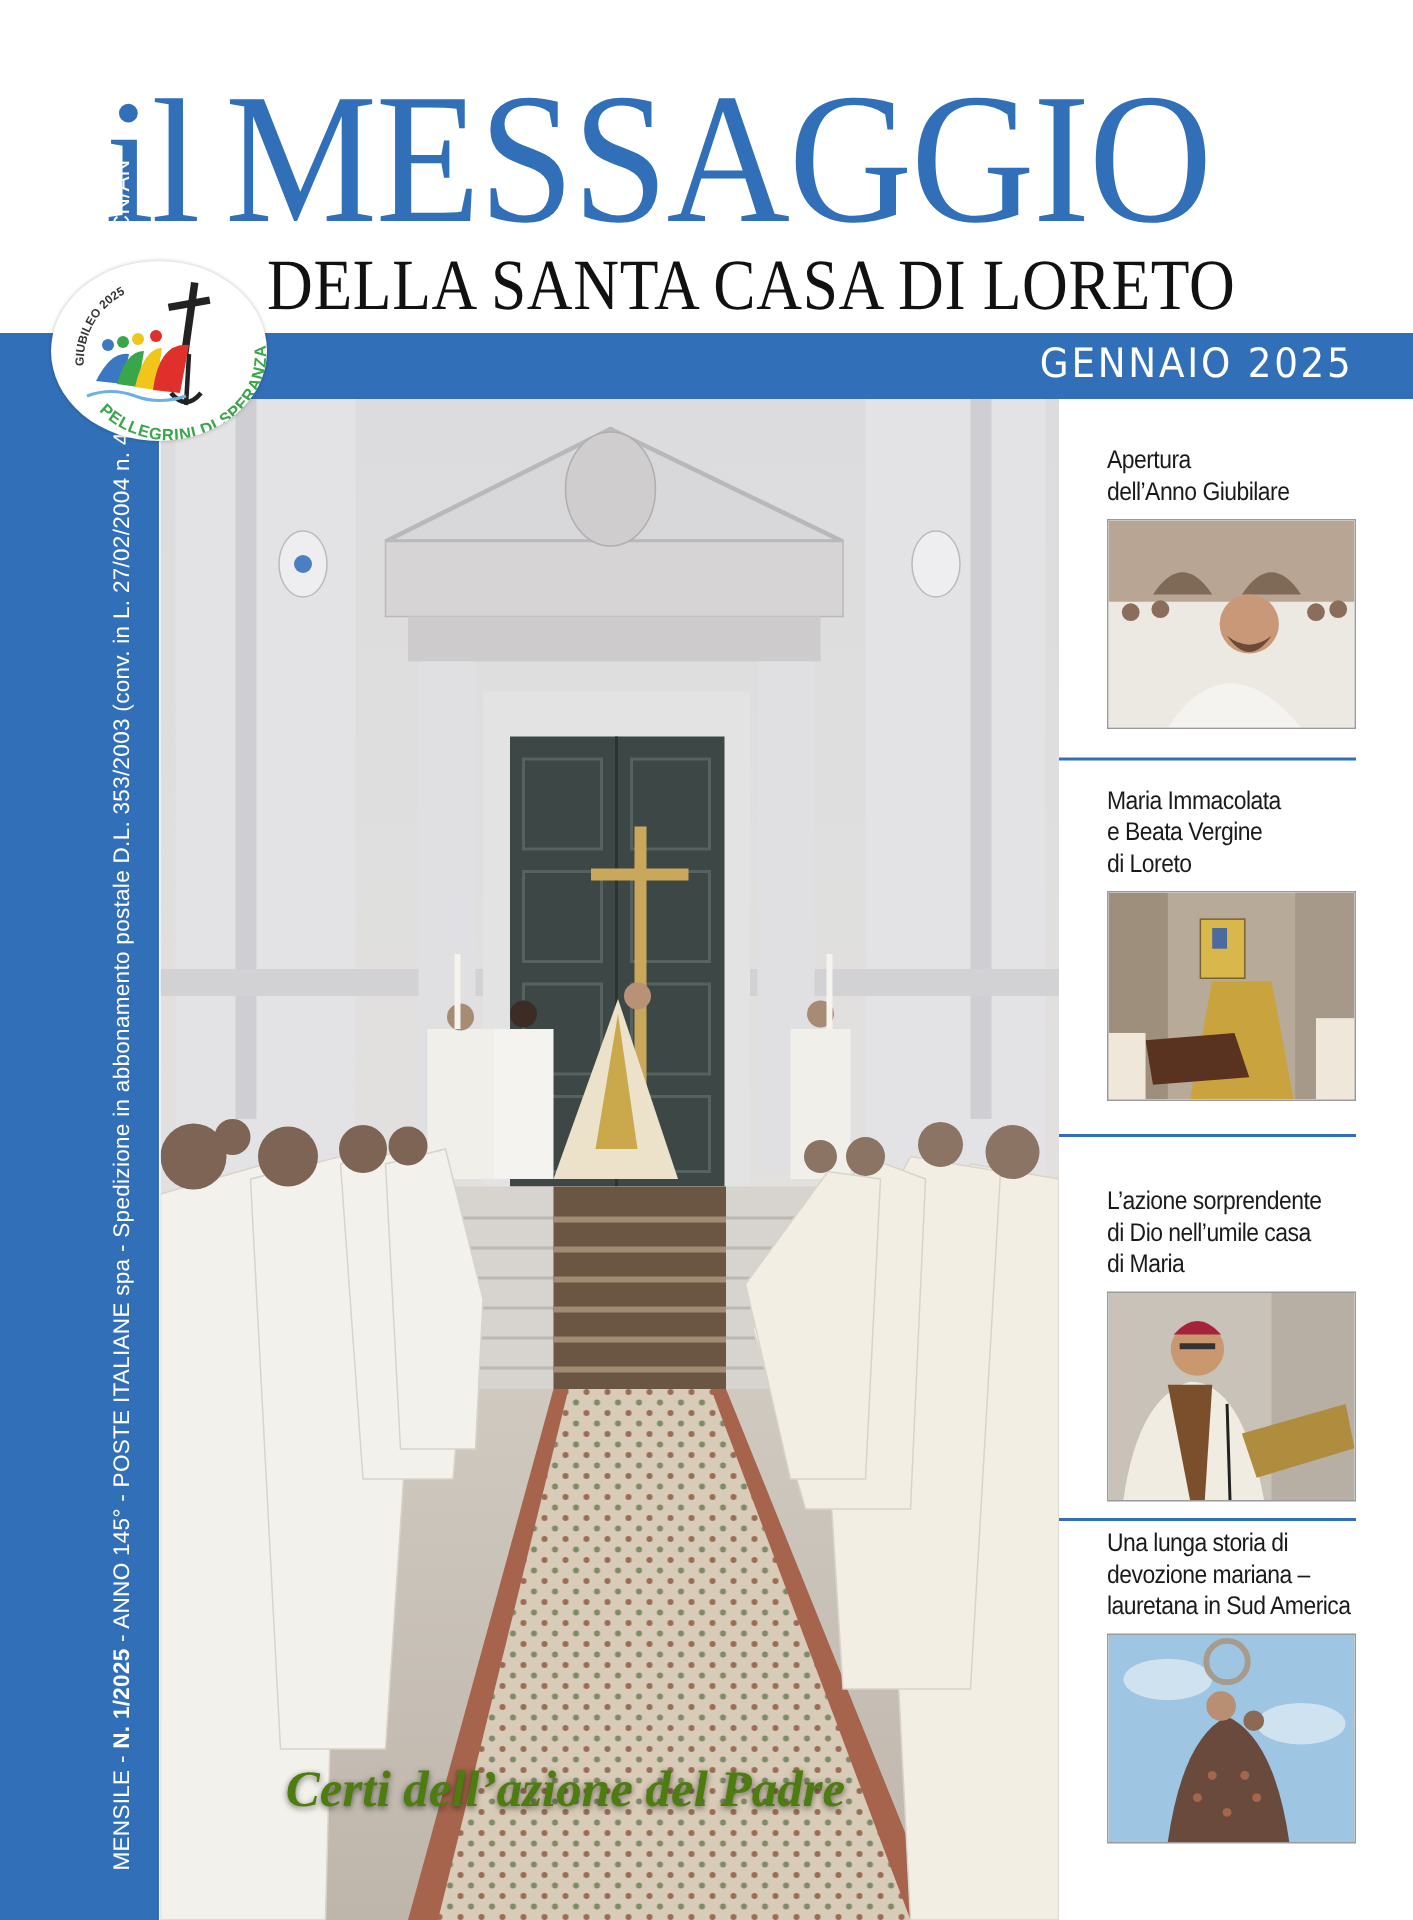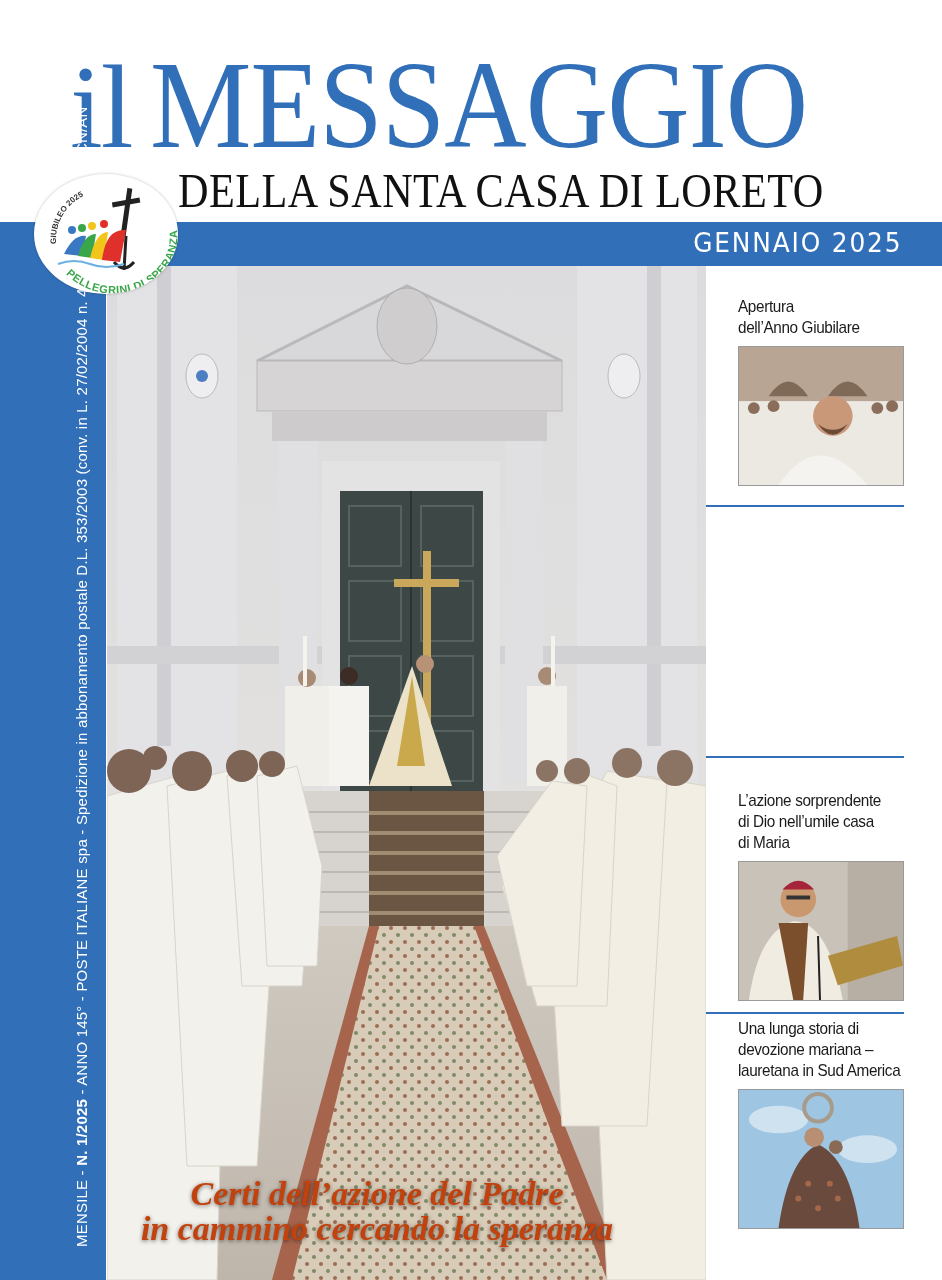--- a/index.html
+++ b/index.html
@@ -45,21 +45,21 @@
   .jubilee-logo svg { width: 100%; height: 100%; }
 
   
   .main-photo {
     position: absolute; left: 107px; top: 266px; width: 599px; height: 1014px; overflow: hidden;
     background: #e9e7e2;
   }
   .main-photo svg { width: 100%; height: 100%; display: block; }
   .cover-headline {
     position: absolute; left: 107px; top: 1176px; width: 540px; text-align: center;
-    color: #c2410c; font-family: "Liberation Serif", serif; font-style: italic; font-weight: bold;
+    color: #4d7c0f; font-family: "Liberation Serif", serif; font-style: italic; font-weight: bold;
     font-size: 34px; line-height: 35px; text-shadow: 0 1px 4px rgba(0,0,0,0.55);
   }
 
   
   .sidebar { position: absolute; left: 706px; top: 266px; width: 236px; height: 1014px; background: #fff; }
   .article {
     position: absolute; left: 32px; width: 166px;
   }
   .article-title {
     font-family: "Liberation Sans", sans-serif; font-size: 17px; line-height: 21px; color: #1a1a1a;
@@ -200,21 +200,20 @@
     <g fill="#8c7464">
       <circle cx="568" cy="502" r="18"></circle>
         <circle cx="520" cy="497" r="15"></circle>
       <circle cx="470" cy="505" r="13"></circle>
         <circle cx="440" cy="505" r="11"></circle>
     </g>
   </svg>
 </div>
 <div class="cover-headline">
   <div>Certi dell’azione del Padre</div>
-  <div>in cammino cercando la speranza</div>
 </div>
 
 <div class="jubilee-logo">
   <svg viewBox="0 0 144 120">
     <defs>
       <path id="arcTop" d="M22,70 A50,50 0 0 1 60,18"></path>
       <path id="arcRing" d="M32,100 A56,50 0 0 0 128,26"></path>
     </defs>
     <text font-size="8" font-weight="bold" fill="#333" font-family="Liberation Sans, sans-serif">
       <textPath href="#arcTop">GIUBILEO 2025</textPath>
@@ -260,20 +259,40 @@
             <circle cx="155" cy="60" r="6"></circle>
           </g>
         <path d="M40,140 Q80,80 130,140 Z" fill="#f5f3ef"></path>
         <circle cx="95" cy="70" r="20" fill="#c99879"></circle>
         <path d="M80,78 Q95,100 110,78 Q95,90 80,78" fill="#6b4a38"></path>
       </svg>
     </div>
   </div>
   <div class="divider" style="top:239px"></div>
 
+  <div class="article" style="top:257px">
+    <div class="article-title">
+      <div>Maria Immacolata</div>
+      <div>e Beata Vergine</div>
+      <div>di Loreto</div>
+    </div>
+    <div class="article-thumb">
+      <svg viewBox="0 0 166 140" preserveAspectRatio="none">
+        <rect width="166" height="140" fill="#b8aa98"></rect>
+        <rect x="0" y="0" width="40" height="140" fill="#9d8f7c"></rect>
+        <rect x="126" y="0" width="40" height="140" fill="#a7998a"></rect>
+        <path d="M55,140 L70,60 L110,60 L125,140 Z" fill="#c9a43e"></path>
+        <rect x="62" y="18" width="30" height="40" fill="#d8b84a" stroke="#7a6230"></rect>
+        <rect x="70" y="24" width="10" height="14" fill="#4a6aa0"></rect>
+        <polygon points="25,100 85,95 95,125 30,130" fill="#5a3320"></polygon>
+        <rect x="0" y="95" width="25" height="45" fill="#efe8da"></rect>
+        <rect x="140" y="85" width="26" height="55" fill="#efe8da"></rect>
+      </svg>
+    </div>
+  </div>
   <div class="divider" style="top:490px"></div>
 
   <div class="article" style="top:524px">
     <div class="article-title">
       <div>L’azione sorprendente</div>
       <div>di Dio nell’umile casa</div>
       <div>di Maria</div>
     </div>
     <div class="article-thumb">
       <svg viewBox="0 0 166 140" preserveAspectRatio="none">

